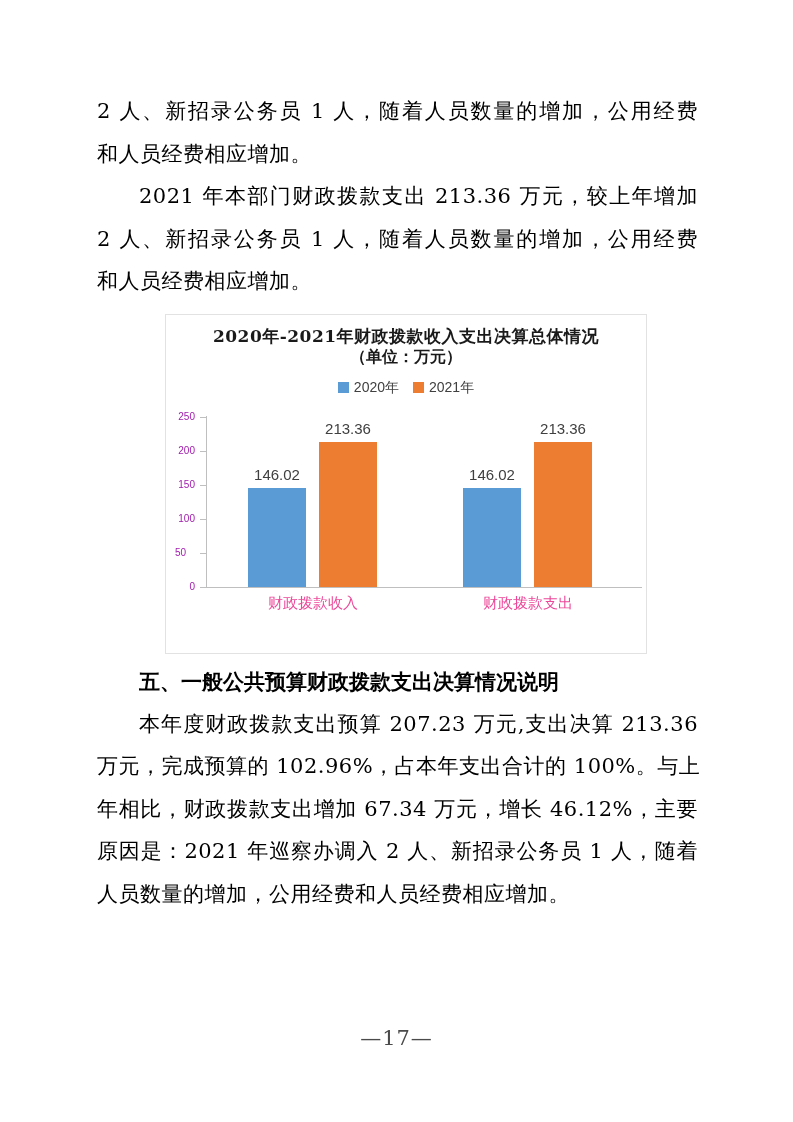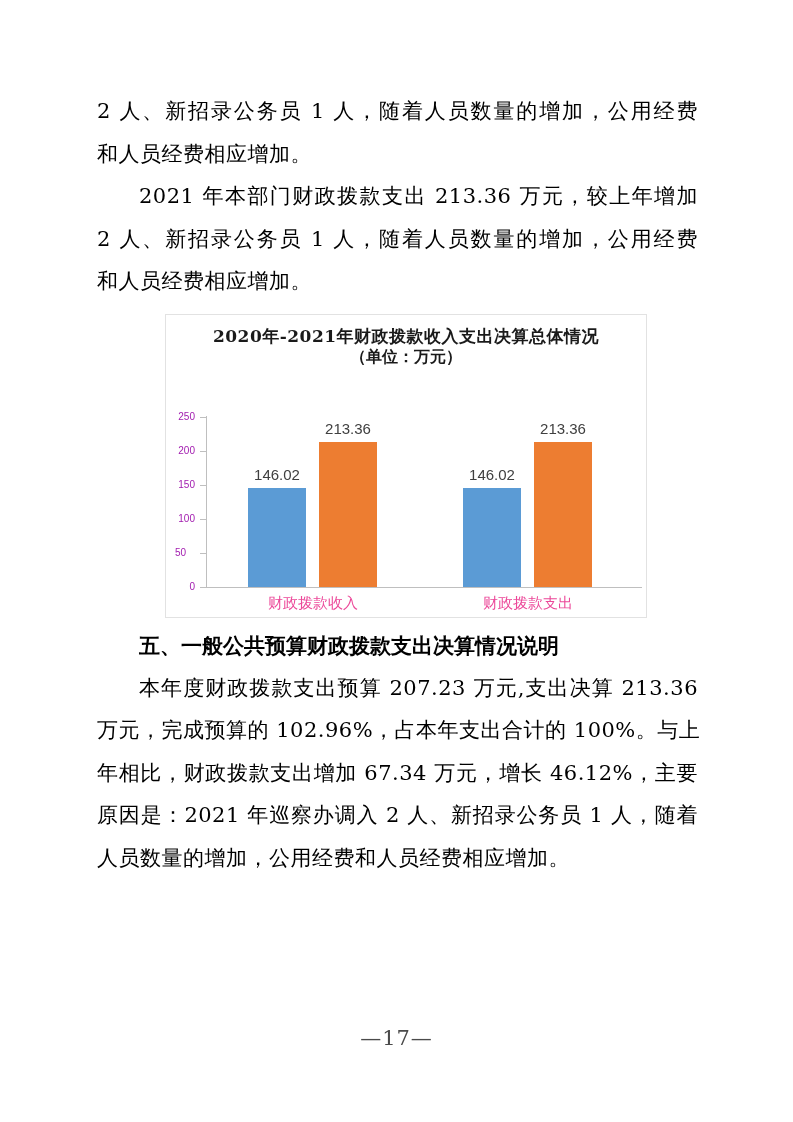--- a/index.html
+++ b/index.html
@@ -17,21 +17,21 @@
   }
   .line.last{text-align-last:left;}
   .line.indent{text-indent:2em;}
   .section-heading{
     font-family:"Liberation Sans","DejaVu Sans",sans-serif;
     font-weight:bold;font-size:21px;line-height:42px;
     text-indent:2em;margin-top:7px;
   }
   
   .chart{
-    position:relative;width:482px;height:304px;box-sizing:border-box;
+    position:relative;width:482px;height:340px;box-sizing:border-box;
     margin:11px 0 0 68px;border:1px solid #e2e2e2;background:#ffffff;
     font-family:"Liberation Sans","DejaVu Sans",sans-serif;
   }
   .chart-title{
     position:absolute;top:10px;left:0;width:100%;text-align:center;
     font-family:"DejaVu Serif","Liberation Serif",serif;
     font-size:17px;font-weight:bold;color:#1a1a1a;letter-spacing:0.5px;
   }
   .chart-subtitle{
     position:absolute;top:32px;left:0;width:100%;text-align:center;
@@ -79,20 +79,30 @@
 
   <div>
     <div class="line indent">2021 年本部门财政拨款支出 213.36 万元，较上年增加</div>
     <div class="line">2 人、新招录公务员 1 人，随着人员数量的增加，公用经费</div>
     <div class="line last">和人员经费相应增加。</div>
   </div>
 
   <div class="chart">
     <div class="chart-title">2020年-2021年财政拨款收入支出决算总体情况</div>
     <div class="chart-subtitle">（单位：万元）</div>
+    <div class="legend">
+      <div class="legend-item">
+        <span class="legend-swatch" style="background: rgb(91, 155, 213);"></span>
+        <span class="legend-label">2020年</span>
+      </div>
+      <div class="legend-item">
+        <span class="legend-swatch" style="background: rgb(237, 125, 49);"></span>
+        <span class="legend-label">2021年</span>
+      </div>
+    </div>
     <div class="y-axis-line"></div>
     <div class="x-axis-line"></div>
     <div class="cat-label" style="left:77px;">财政拨款收入</div>
     <div class="cat-label" style="left:292px;">财政拨款支出</div>
   <div class="ytick-mark" style="top: 272px;"></div>
       <div class="ytick-label" style="top: 263px;">0</div>
       <div class="ytick-mark" style="top: 238px;"></div>
       <div class="ytick-label" style="top: 229px; text-align: center;">50</div>
       <div class="ytick-mark" style="top: 204px;"></div>
       <div class="ytick-label" style="top: 195px;">100</div>

